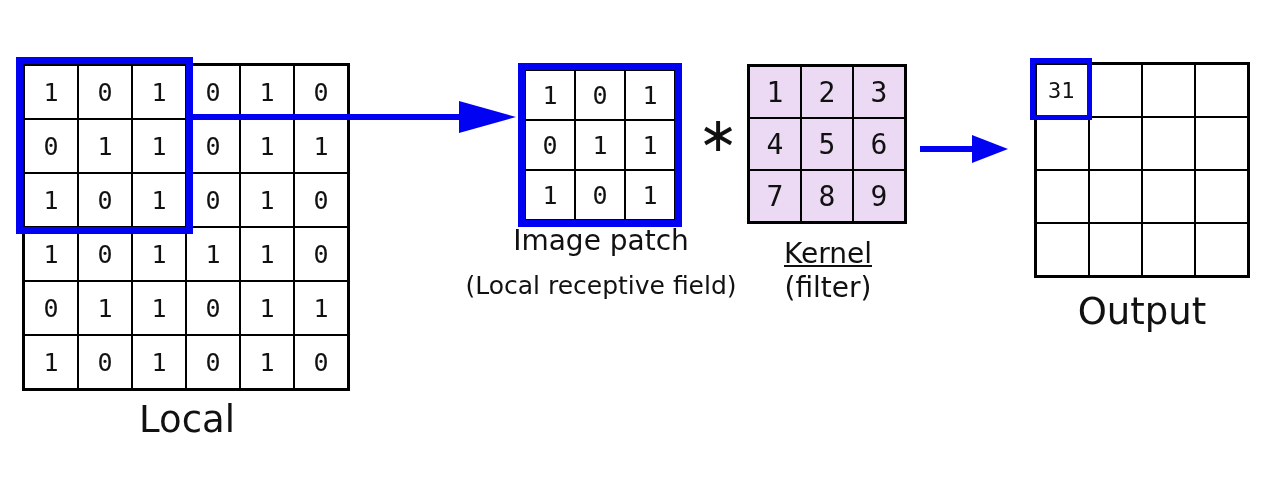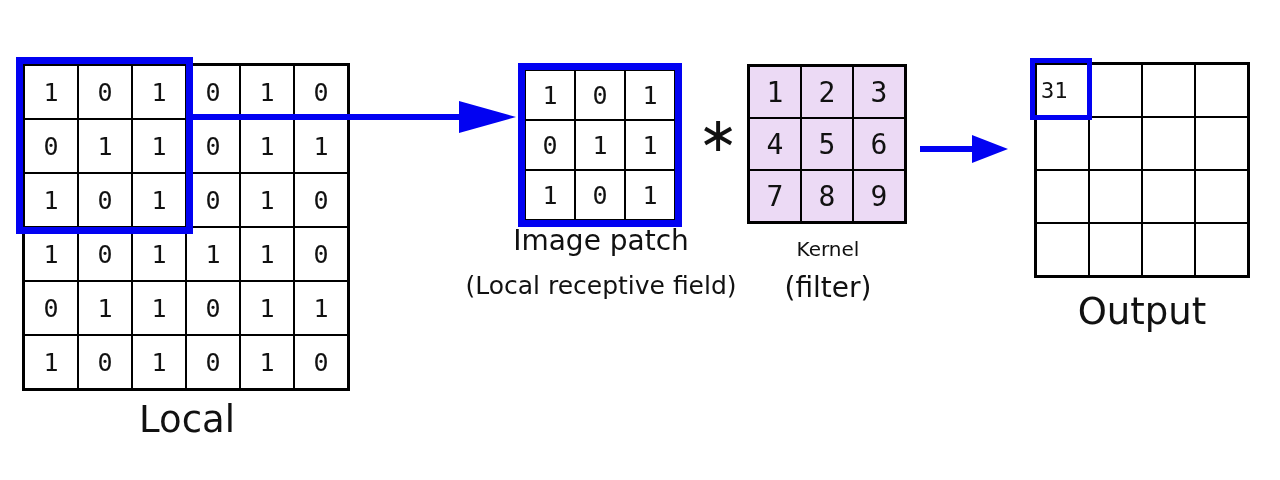--- a/index.html
+++ b/index.html
@@ -17,31 +17,31 @@
     border:1px solid #000000;
     font-family:"DejaVu Sans Mono", monospace;
     color:#111111; background:#ffffff;
   }
   #input-grid  { left:22px;  top:63px; grid-template-columns:repeat(6,54px); grid-auto-rows:54px; font-size:25px; }
   #patch-grid  { left:518px; top:63px; grid-template-columns:repeat(3,50px); grid-auto-rows:50px;
                  border:7px solid var(--accent); font-size:25px; }
   #kernel-grid { left:747px; top:64px; grid-template-columns:repeat(3,52px); grid-auto-rows:52px; font-size:28px; }
   #kernel-grid .cell { background:var(--kernel-fill); }
   #output-grid { left:1034px; top:62px; grid-template-columns:repeat(4,53px); grid-auto-rows:53px; font-size:22px; }
-  #output-grid .cell { justify-content:flex-start; padding-left:4px; }
+  #output-grid .cell { justify-content:flex-start; padding-left:11px; }
 
   .hl { position:absolute; border:7px solid var(--accent); pointer-events:none; }
   #input-hl  { left:16px;  top:57px; width:177px; height:177px; }
   #output-hl { left:1030px; top:58px; width:62px; height:62px; border-width:5px; }
 
   .lbl { position:absolute; text-align:center; white-space:nowrap; color:#111111; }
   #input-label    { left:22px;  top:398px; width:330px; font-size:37px; }
   #patch-label    { left:451px; top:224px; width:300px; font-size:28px; }
   #patch-sublabel { left:451px; top:271px; width:300px; font-size:25px; }
-  #kernel-label   { left:747px; top:237px; width:162px; font-size:20px; }
+  #kernel-label   { left:747px; top:237px; width:162px; font-size:28px;text-decoration:underline; }
   #kernel-sublabel{ left:747px; top:271px; width:162px; font-size:28px; }
   #output-label   { left:1034px; top:290px; width:216px; font-size:37px; }
   #operator       { left:694px; top:106px; width:48px; font-size:48px; font-family:"DejaVu Sans", sans-serif; }
 
   #arrow-overlay { position:absolute; left:0; top:0; pointer-events:none; }
   #arrow-overlay .arrow { fill:var(--accent); }
 </style>
 </head>
 <body>
 

